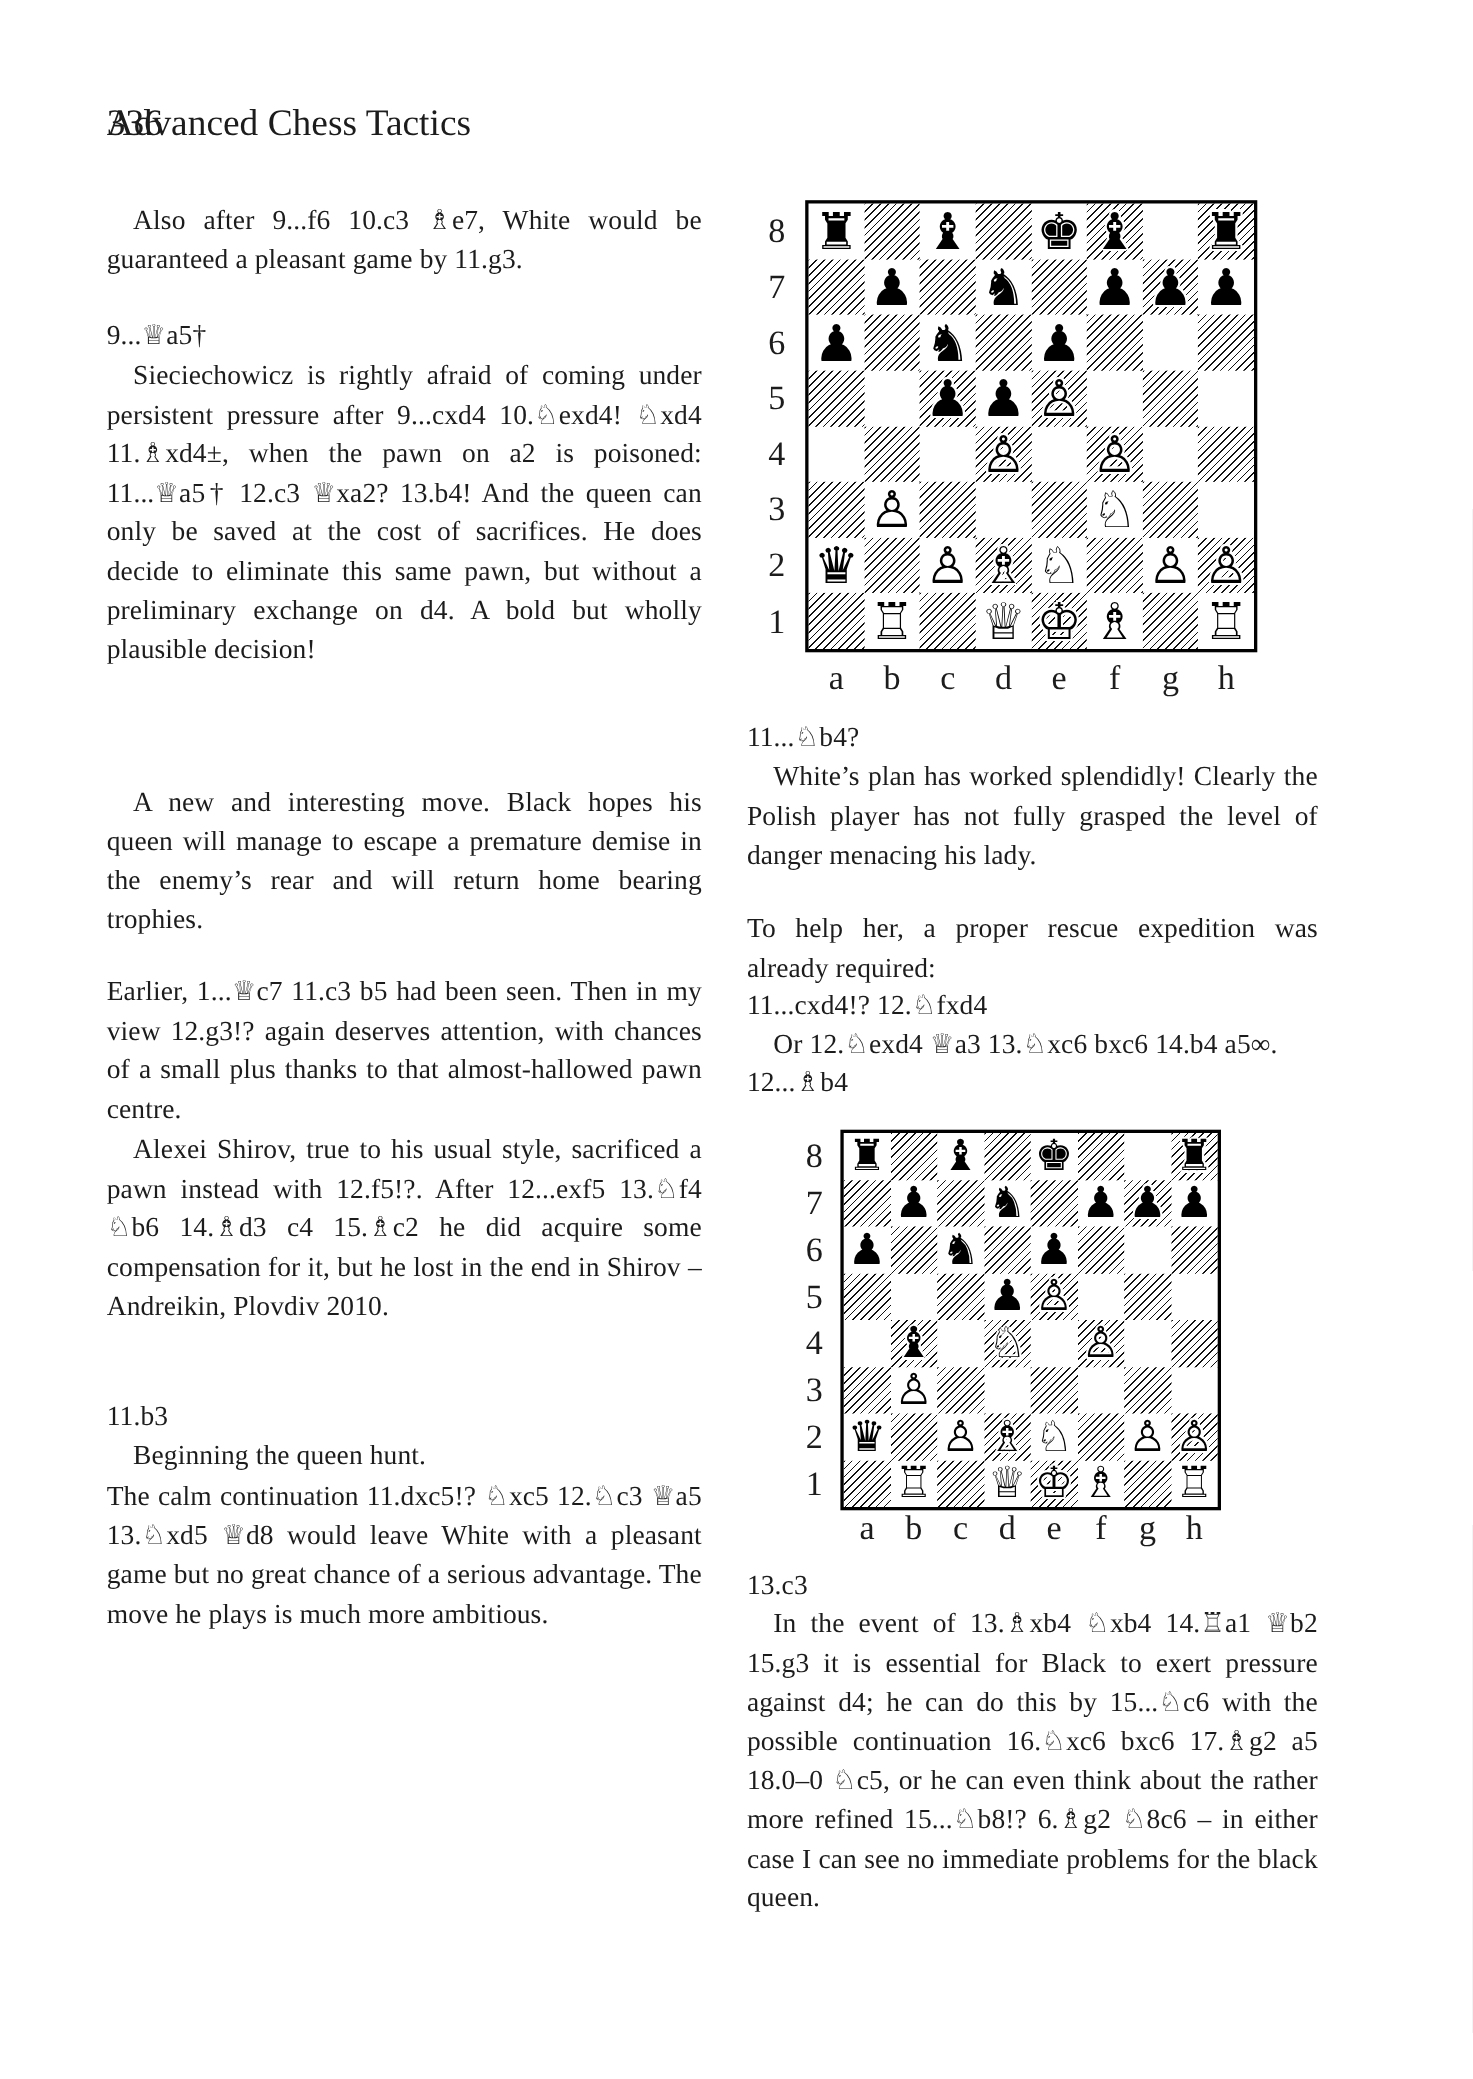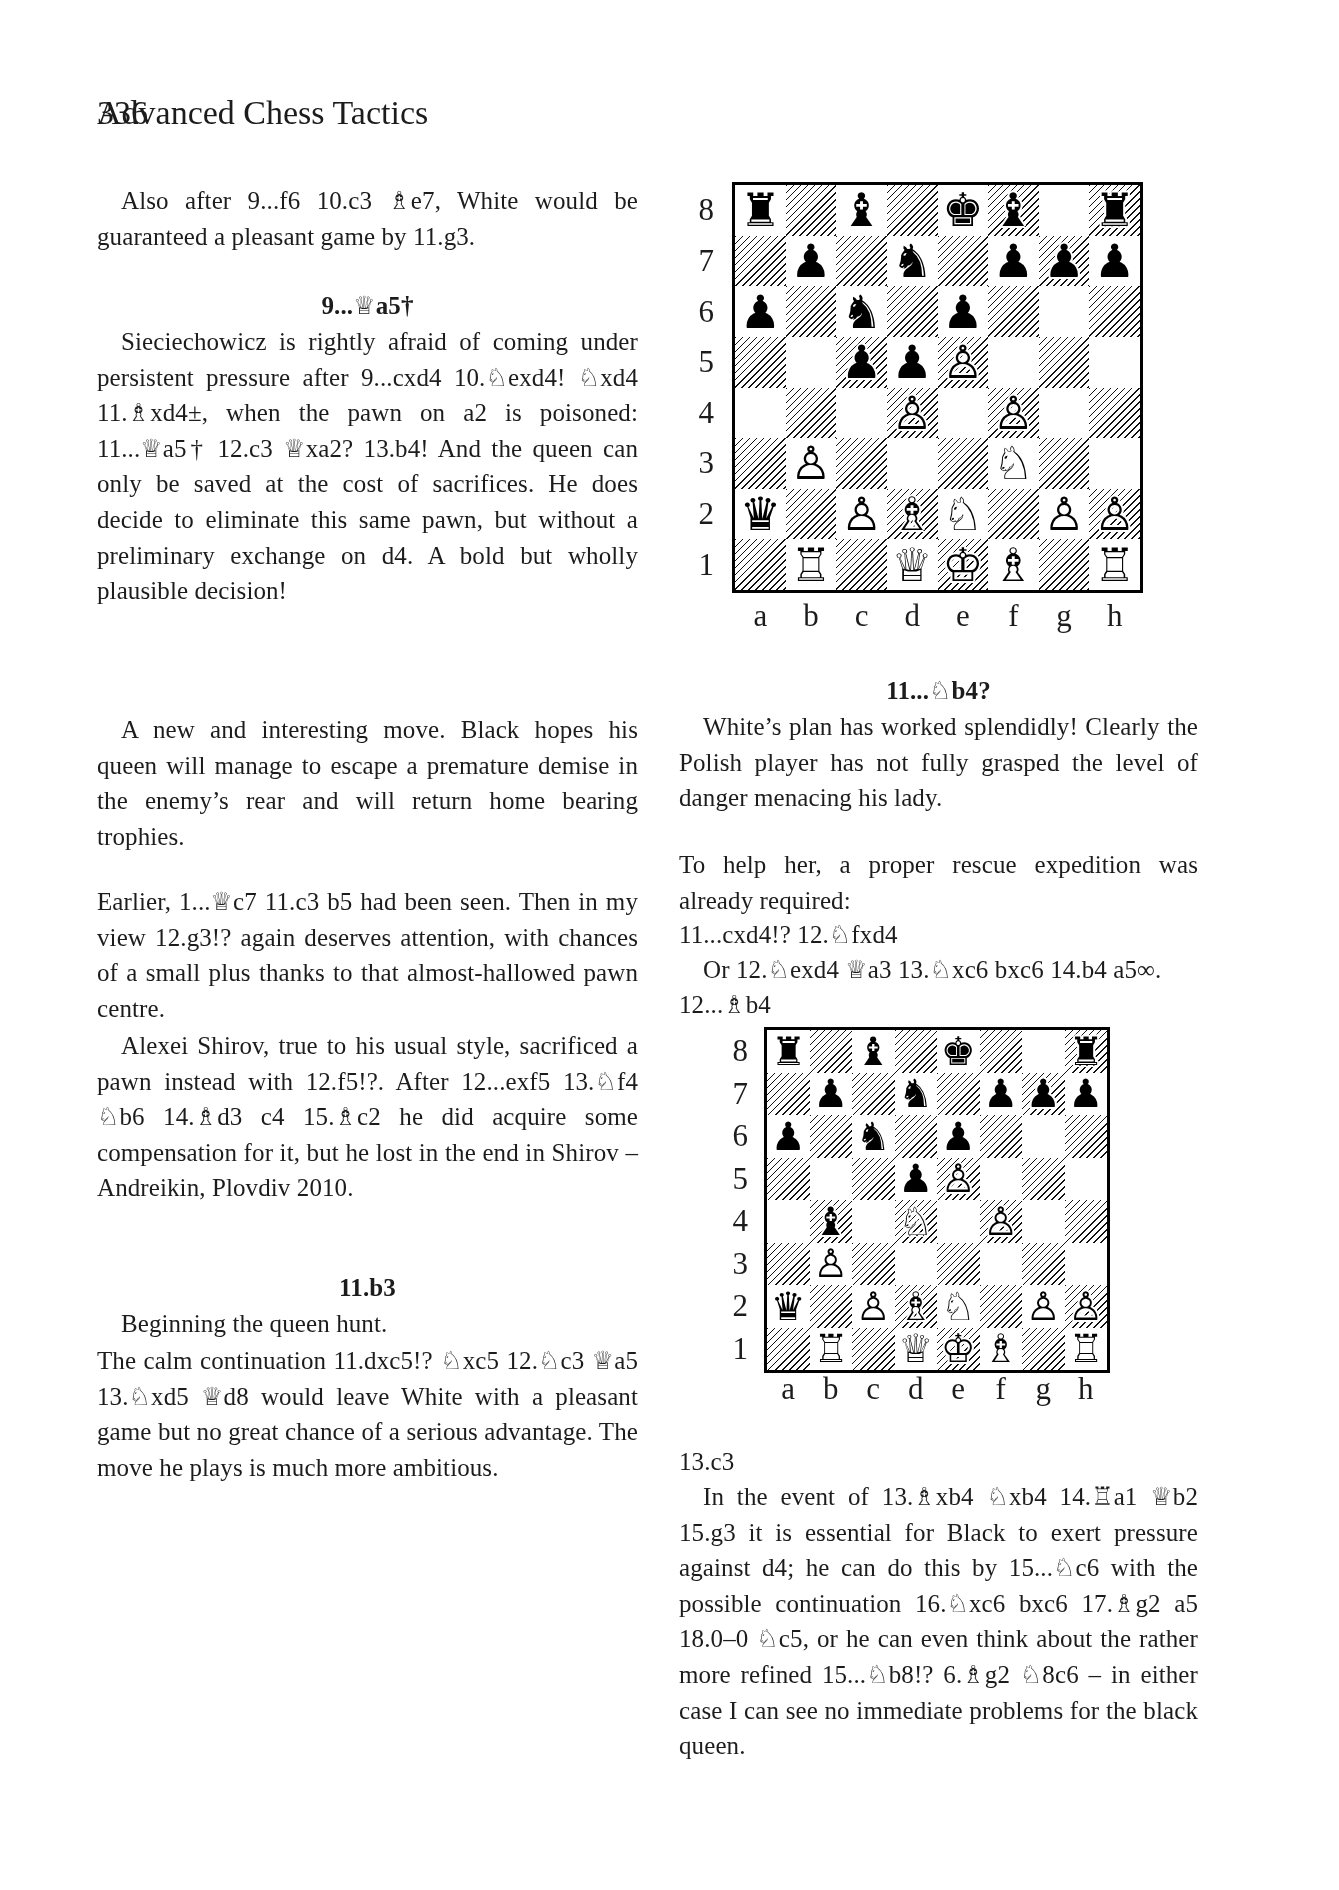--- a/index.html
+++ b/index.html
@@ -3,24 +3,24 @@
 <meta charset="utf-8">
 <style>
   html,body{margin:0;padding:0;background:#888;}
   #page{position:relative;width:1339px;height:1890px;background:#ffffff;
         font-family:"Liberation Serif","DejaVu Serif",serif;color:#1c1c1c;overflow:hidden;}
   .hdr{position:absolute;top:95px;font-size:34px;line-height:36px;font-family:Liberation Serif, serif;}
   #pagenum{left:97px;}
   #booktitle{left:97px;width:1100px;text-align:left;}
   .para,.heading{position:absolute;font-size:25px;line-height:35.6px;margin:0;
         text-align:justify;letter-spacing:0.1px;}
-  .heading{font-weight:bold;text-align:center;}
+  .heading{font-weight:normal;text-align:left;}
   .indent{text-indent:24px;}
   .lcol{left:97px;width:541px;}
-  .rcol{left:679px;width:519px;margin-top:20px;}
+  .rcol{left:679px;width:519px;}
   
   .para,.heading{font-family:"Liberation Serif","DejaVu Sans",serif;}
   
   .board{position:absolute;display:grid;grid-template-columns:repeat(8,1fr);
          grid-template-rows:repeat(8,1fr);border:3px solid #000;background:#fff;box-sizing:content-box;}
   .sq{position:relative;display:flex;align-items:center;justify-content:center;}
   .sq.dark{background-image:repeating-linear-gradient(135deg,#111 0,#111 1.1px,rgba(0,0,0,0) 1.1px,rgba(0,0,0,0) 5px);}
   .piece{font-family:"DejaVu Sans",sans-serif;line-height:1;color:#000;
          text-shadow:-2px 0 0 #fff,2px 0 0 #fff,0 -2px 0 #fff,0 2px 0 #fff,
                      -1.5px -1.5px 0 #fff,1.5px -1.5px 0 #fff,-1.5px 1.5px 0 #fff,1.5px 1.5px 0 #fff,

